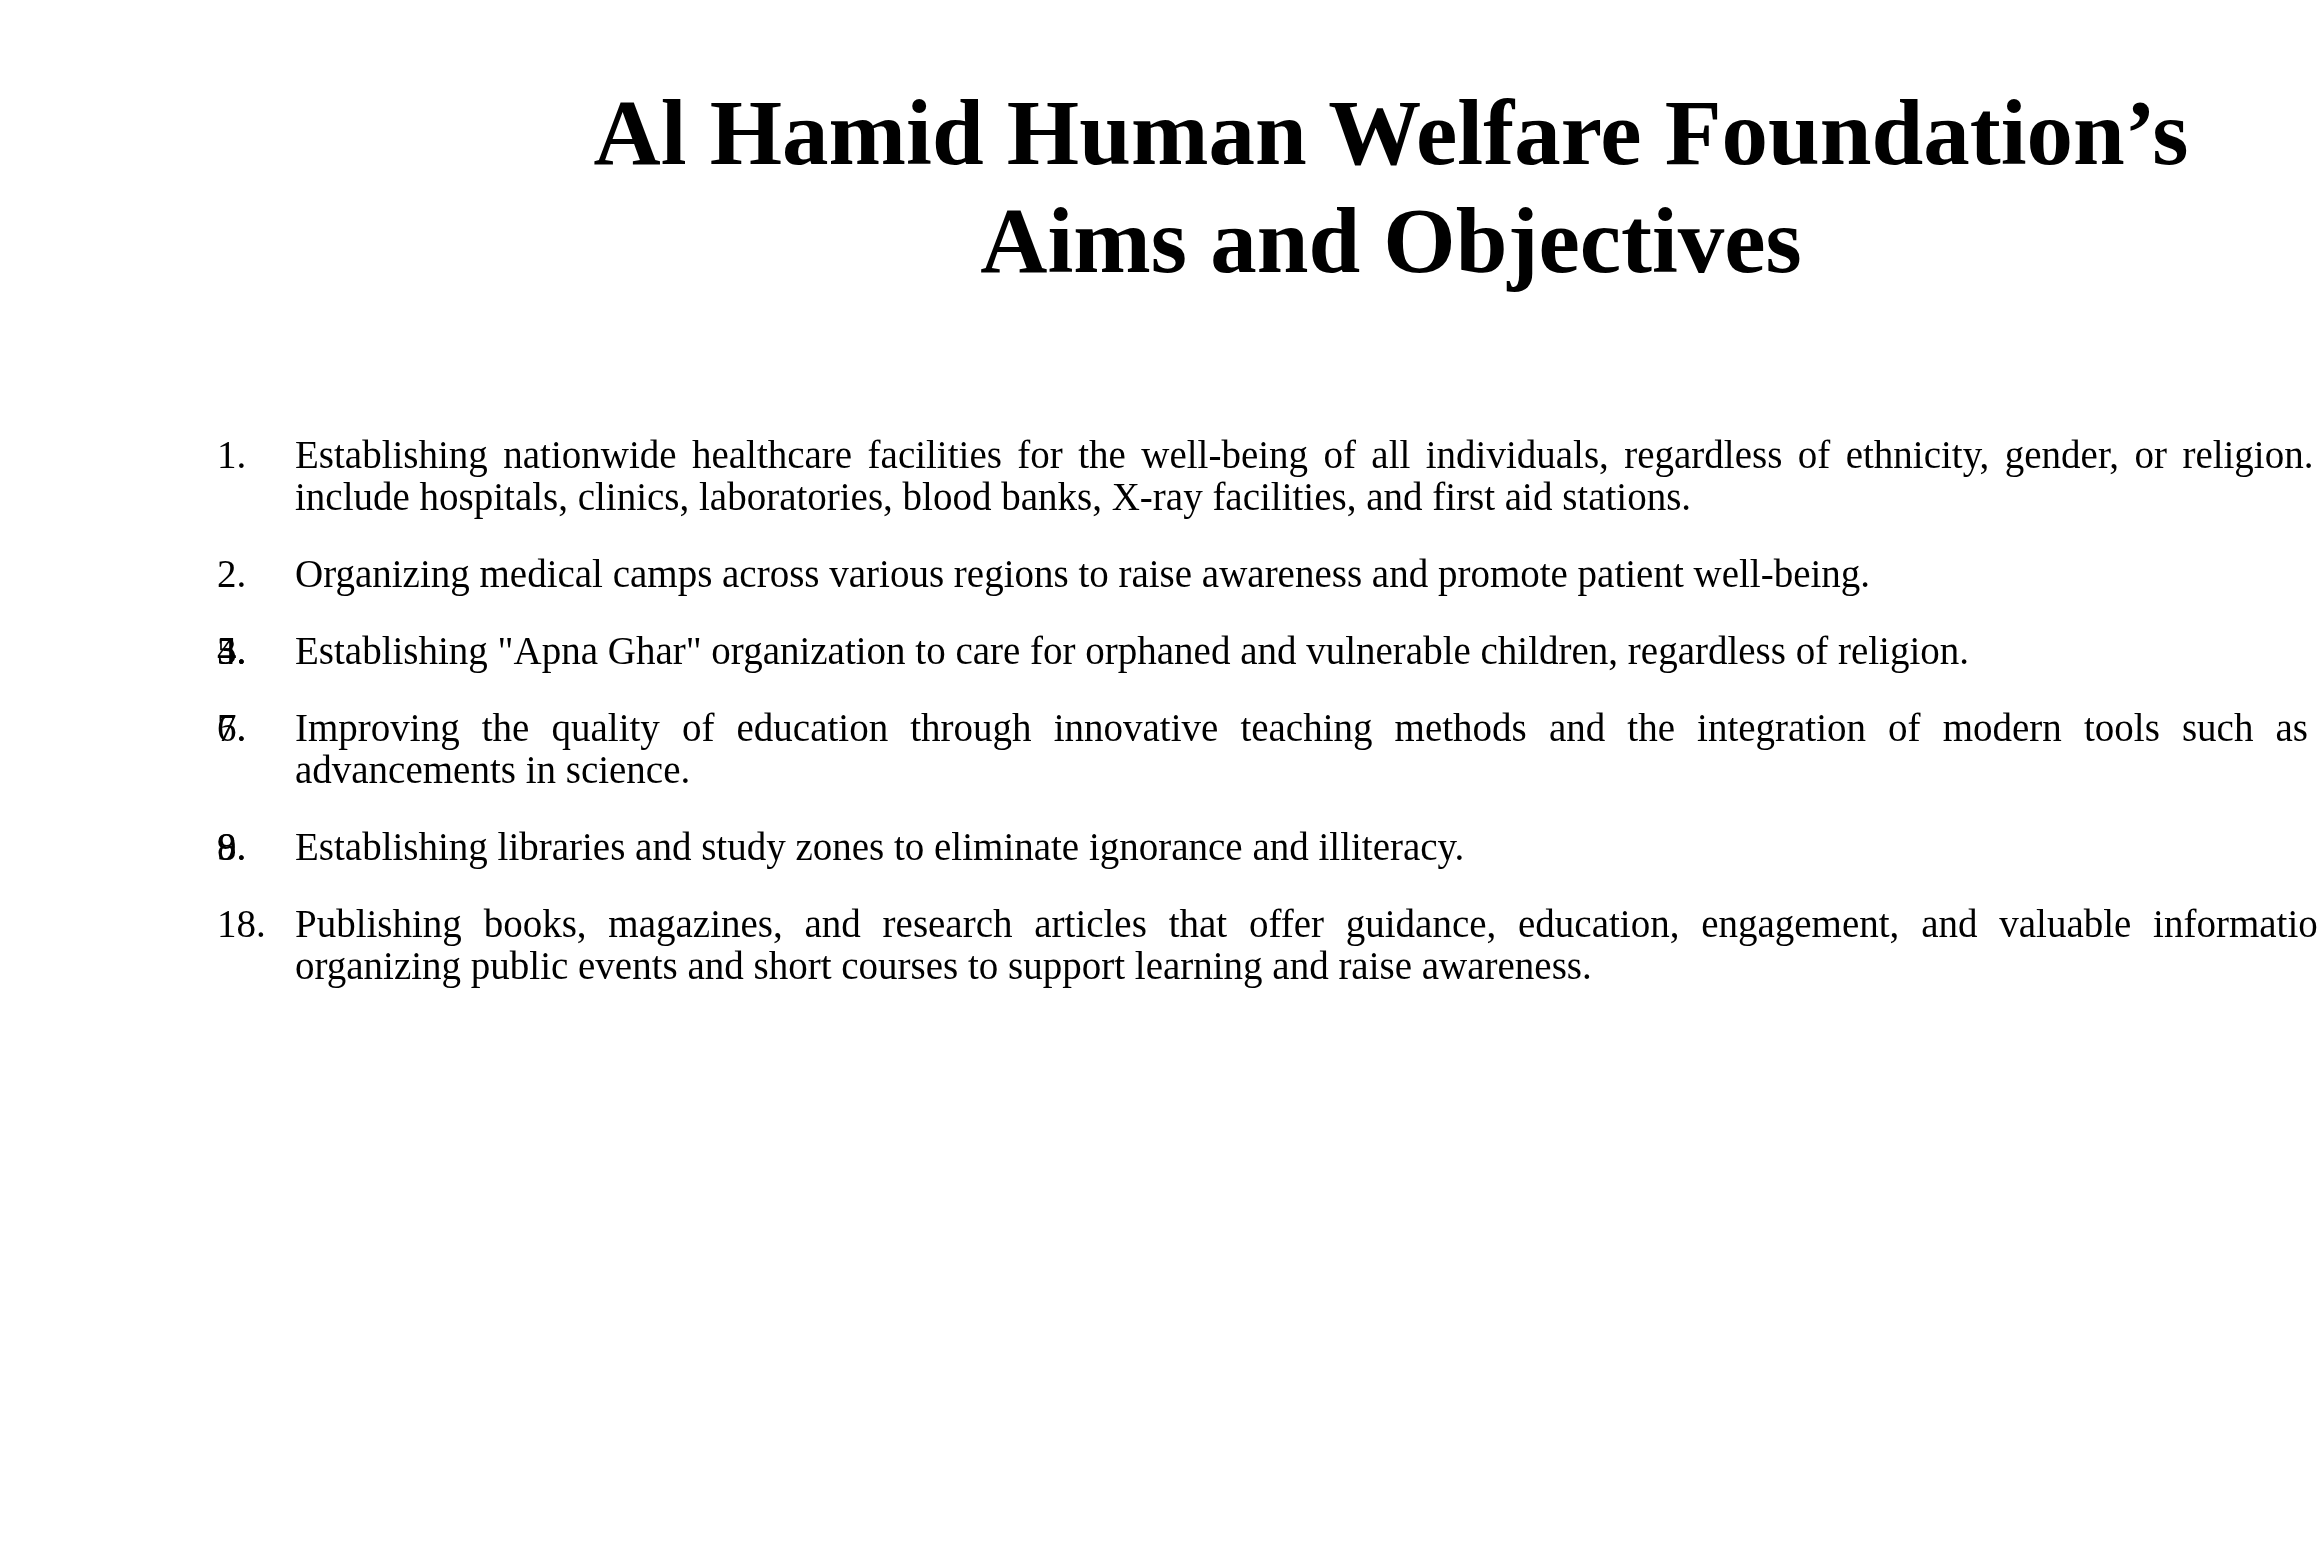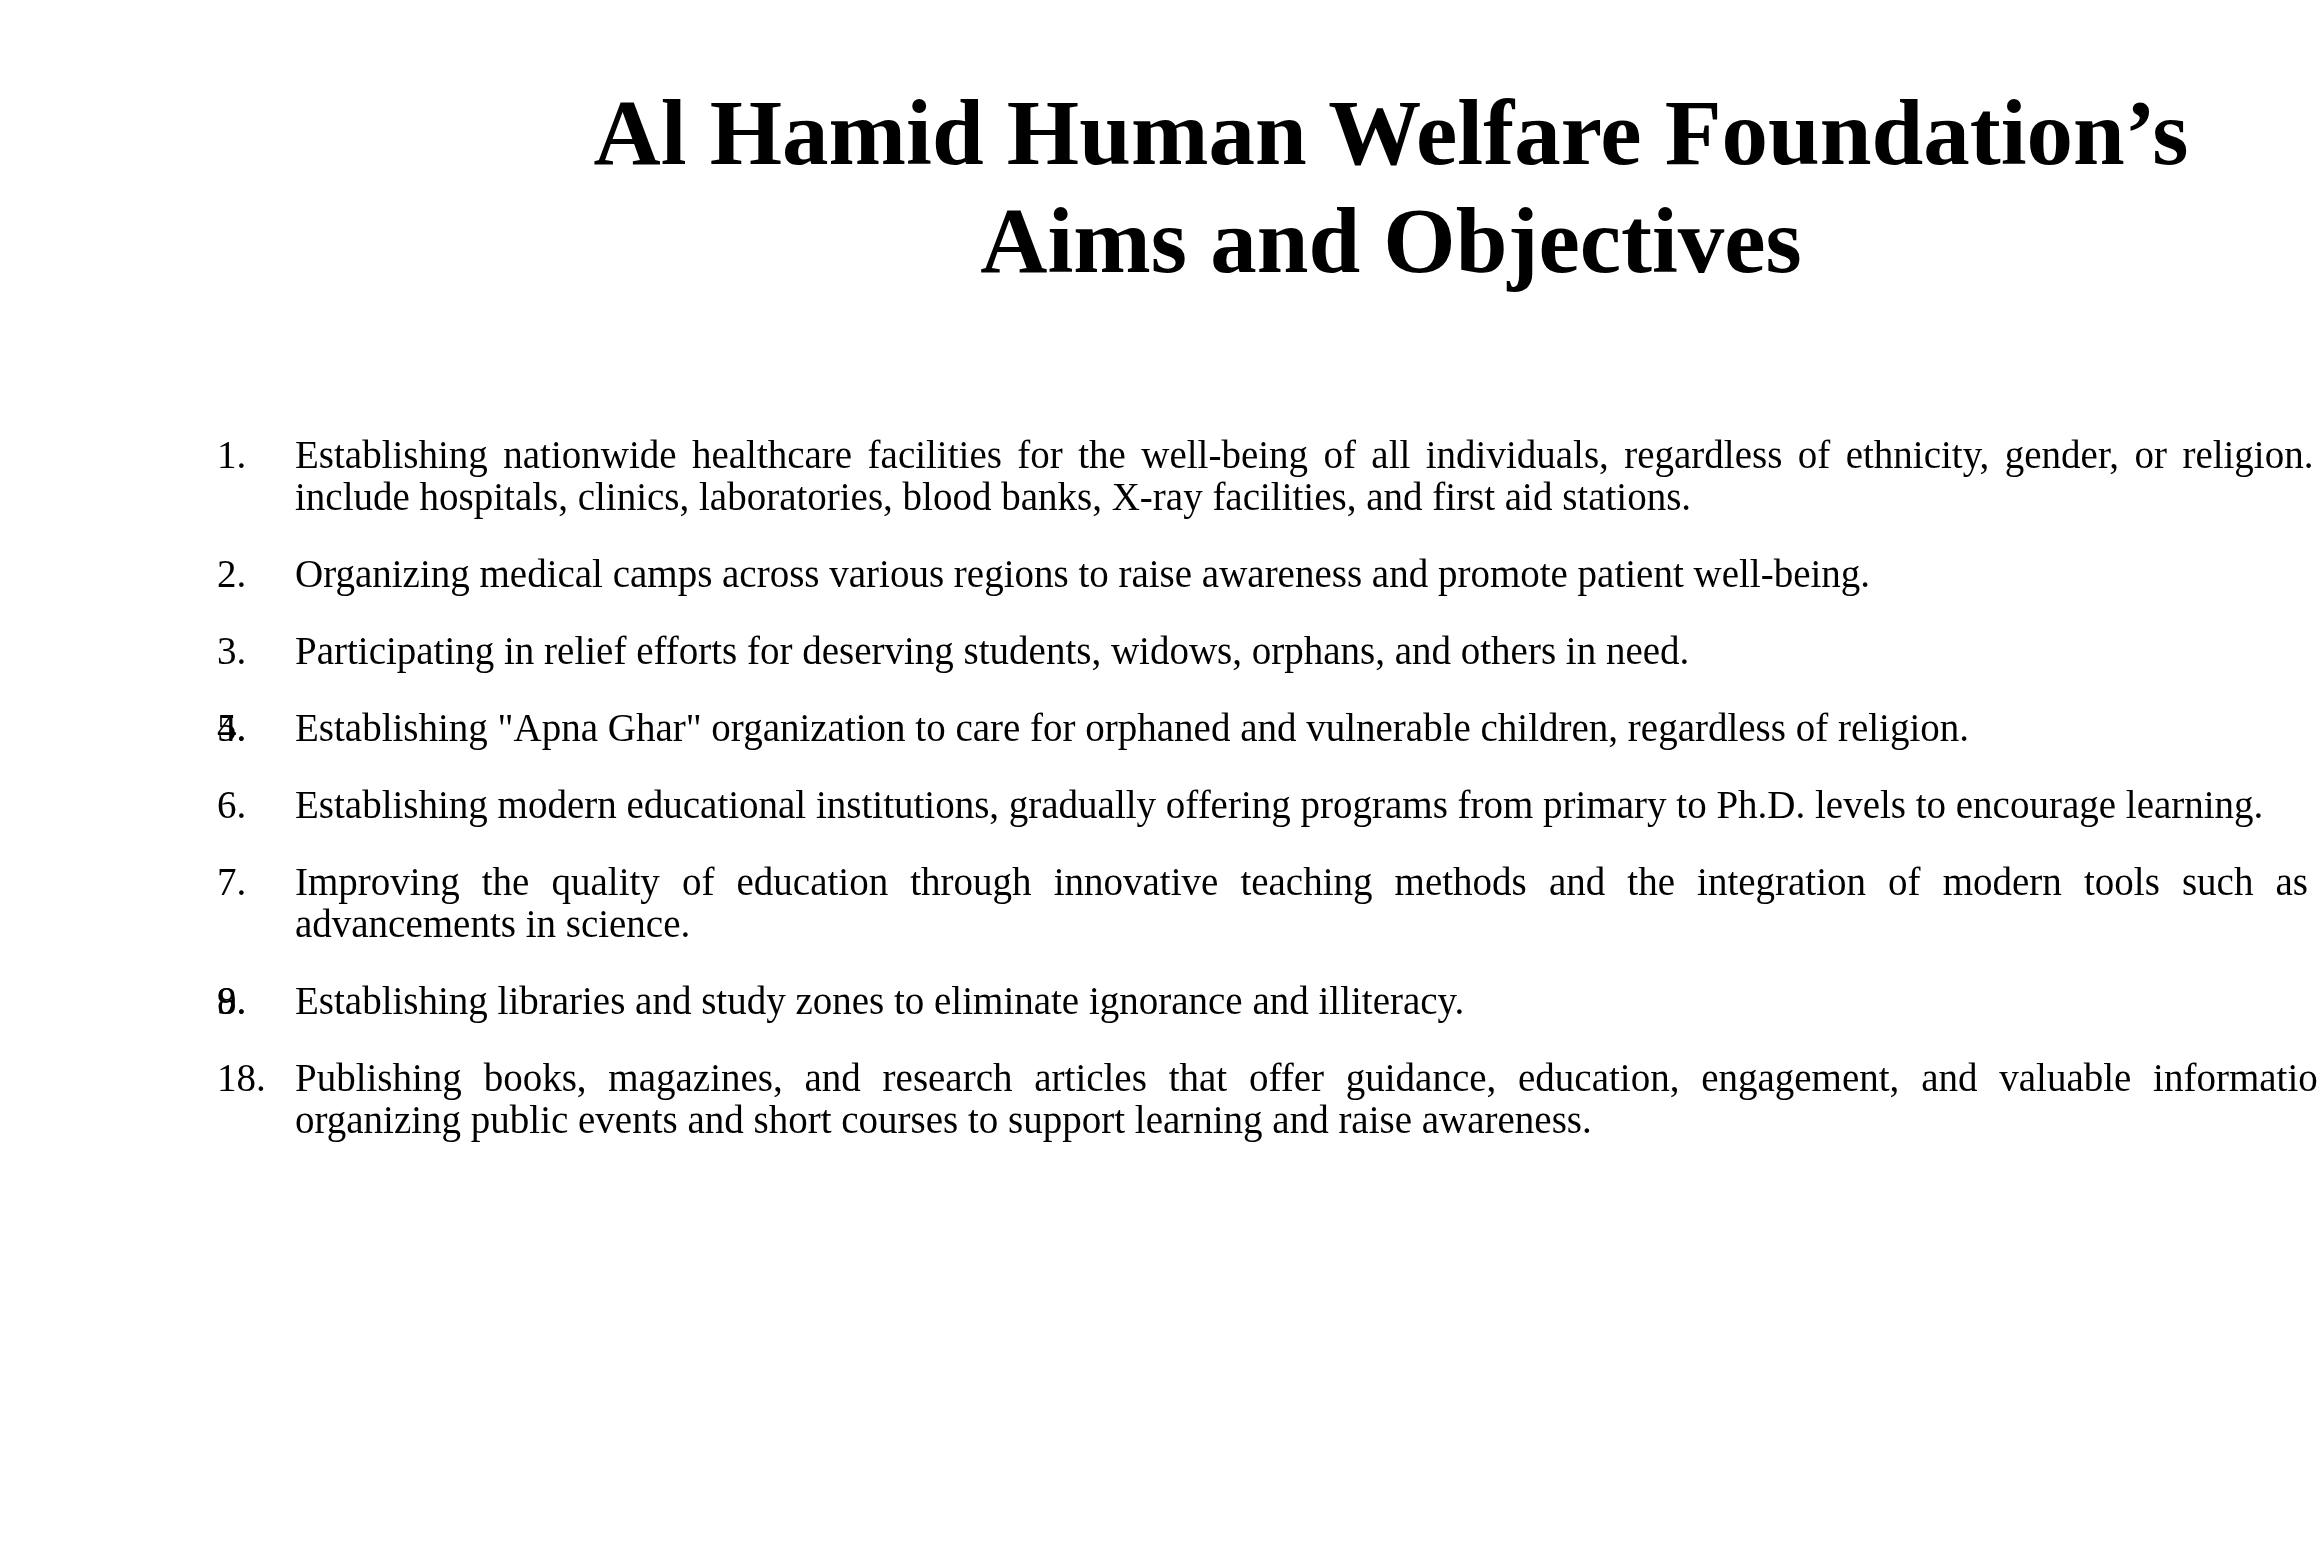--- a/index.html
+++ b/index.html
@@ -69,35 +69,33 @@
       <span class="item-text">Establishing nationwide healthcare facilities for the well-being of all individuals, regardless of ethnicity, gender, or religion. These facilities include hospitals, clinics, laboratories, blood banks, X-ray facilities, and first aid stations.</span>
     </div>
 
     <div class="item">
       <span class="item-num">2.</span>
       <span class="item-text">Organizing medical camps across various regions to raise awareness and promote patient well-being.</span>
     </div>
 
     <div class="item">
       <span class="item-num">3.</span>
-      <span class="item-text">Participating in relief efforts for deserving students, widows, orphans, and others in need.</span>
     </div>
 
     <div class="item">
       <span class="item-num">4.</span>
     </div>
 
     <div class="item">
       <span class="item-num">5.</span>
       <span class="item-text">Establishing "Apna Ghar" organization to care for orphaned and vulnerable children, regardless of religion.</span>
     </div>
 
     <div class="item">
       <span class="item-num">6.</span>
-      <span class="item-text">Establishing modern educational institutions, gradually offering programs from primary to Ph.D. levels to encourage learning.</span>
     </div>
 
     <div class="item">
       <span class="item-num">7.</span>
       <span class="item-text">Improving the quality of education through innovative teaching methods and the integration of modern tools such as computers and advancements in science.</span>
     </div>
 
     <div class="item">
       <span class="item-num">8.</span>
     </div>

